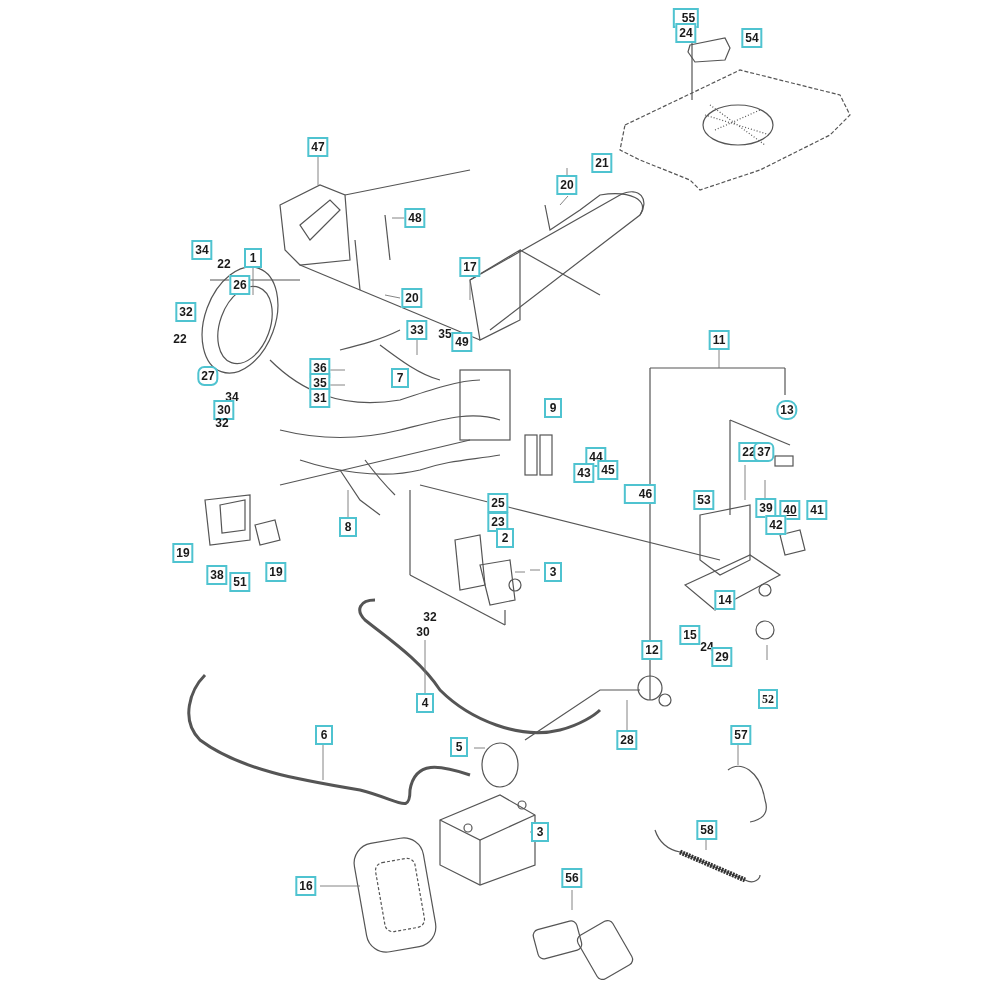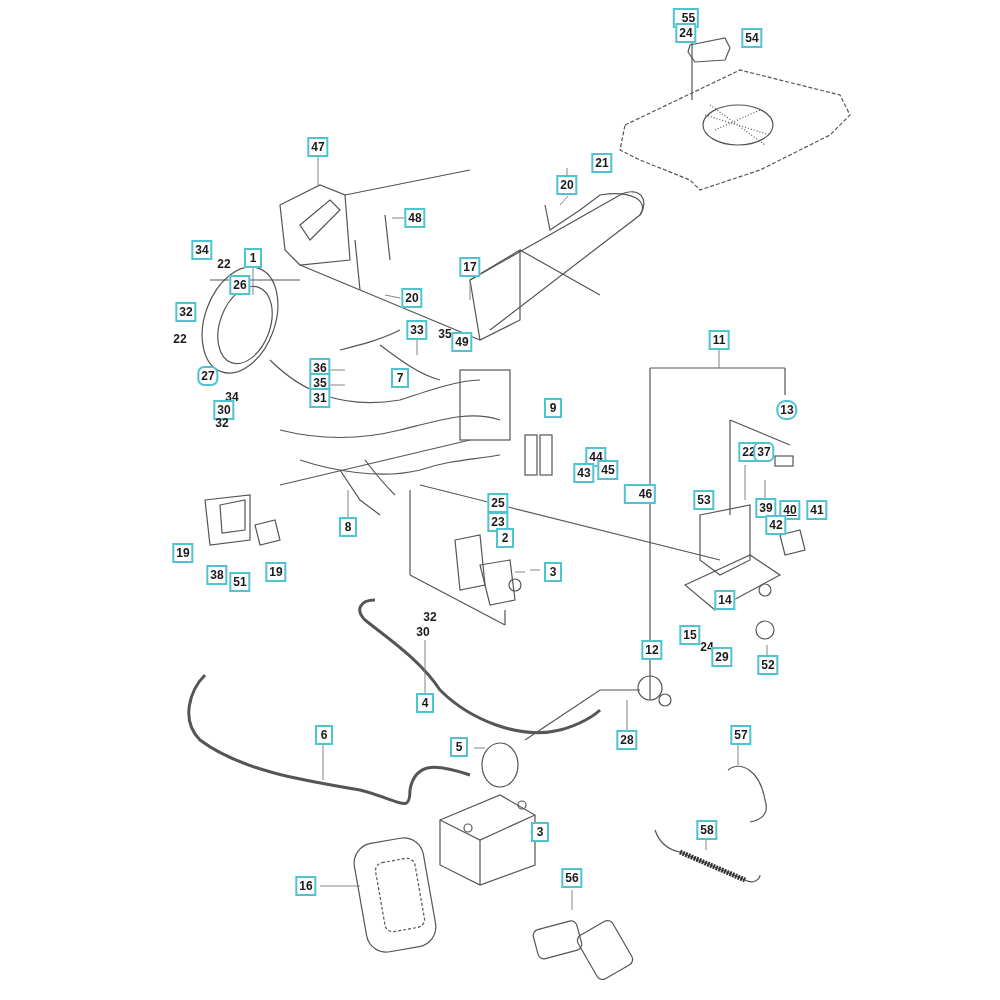--- a/index.html
+++ b/index.html
@@ -213,21 +213,21 @@
     <div class="lbl box" style="left: 217px; top: 575px; border-color: rgb(79, 195, 208);">38</div>
     <div class="lbl box" style="left: 240px; top: 582px; border-color: rgb(79, 195, 208);">51</div>
     <div class="lbl box" style="left: 276px; top: 572px; border-color: rgb(79, 195, 208);">19</div>
     <div class="lbl box" style="left: 553px; top: 572px; border-color: rgb(79, 195, 208);">3</div>
     <div class="lbl box" style="left: 725px; top: 600px; border-color: rgb(79, 195, 208);">14</div>
     <div class="lbl box" style="left: 690px; top: 635px; border-color: rgb(79, 195, 208);">15</div>
     <div class="lbl plain" style="left: 707px; top: 647px; border-color: transparent;">24</div>
     <div class="lbl box" style="left: 722px; top: 657px; border-color: rgb(79, 195, 208);">29</div>
     <div class="lbl plain" style="left: 430px; top: 617px; border-color: transparent;">32</div>
     <div class="lbl plain" style="left: 423px; top: 632px; border-color: transparent;">30</div>
-    <div class="lbl box" style="left: 768px; top: 665px; border-color: rgb(79, 195, 208);">52</div>
+    <div class="lbl box" style="left: 768px; top: 699px; border-color: rgb(79, 195, 208); font-family: Liberation Serif, serif;">52</div>
     <div class="lbl box" style="left: 652px; top: 650px; border-color: rgb(79, 195, 208);">12</div>
     <div class="lbl box" style="left: 425px; top: 703px; border-color: rgb(79, 195, 208);">4</div>
     <div class="lbl box" style="left: 627px; top: 740px; border-color: rgb(79, 195, 208);">28</div>
     <div class="lbl box" style="left: 324px; top: 735px; border-color: rgb(79, 195, 208);">6</div>
     <div class="lbl box" style="left: 741px; top: 735px; border-color: rgb(79, 195, 208);">57</div>
     <div class="lbl box" style="left: 459px; top: 747px; border-color: rgb(79, 195, 208);">5</div>
     <div class="lbl box" style="left: 540px; top: 832px; border-color: rgb(79, 195, 208);">3</div>
     <div class="lbl box" style="left: 707px; top: 830px; border-color: rgb(79, 195, 208);">58</div>
     <div class="lbl box" style="left: 306px; top: 886px; border-color: rgb(79, 195, 208);">16</div>
     <div class="lbl box" style="left: 572px; top: 878px; border-color: rgb(79, 195, 208);">56</div>

